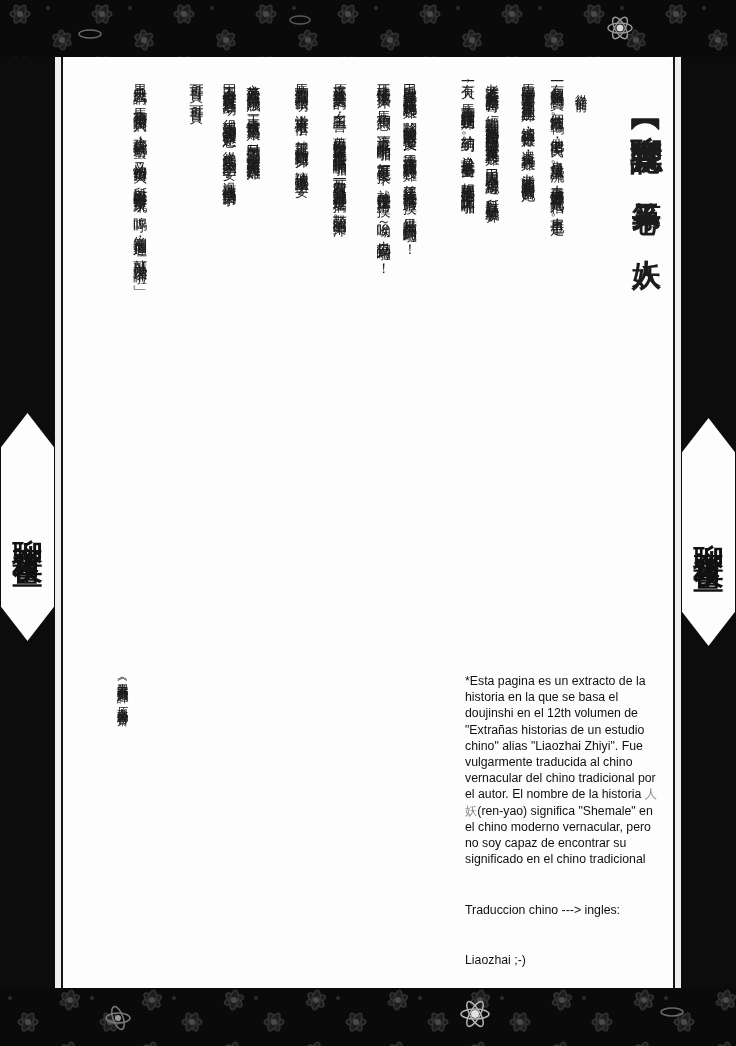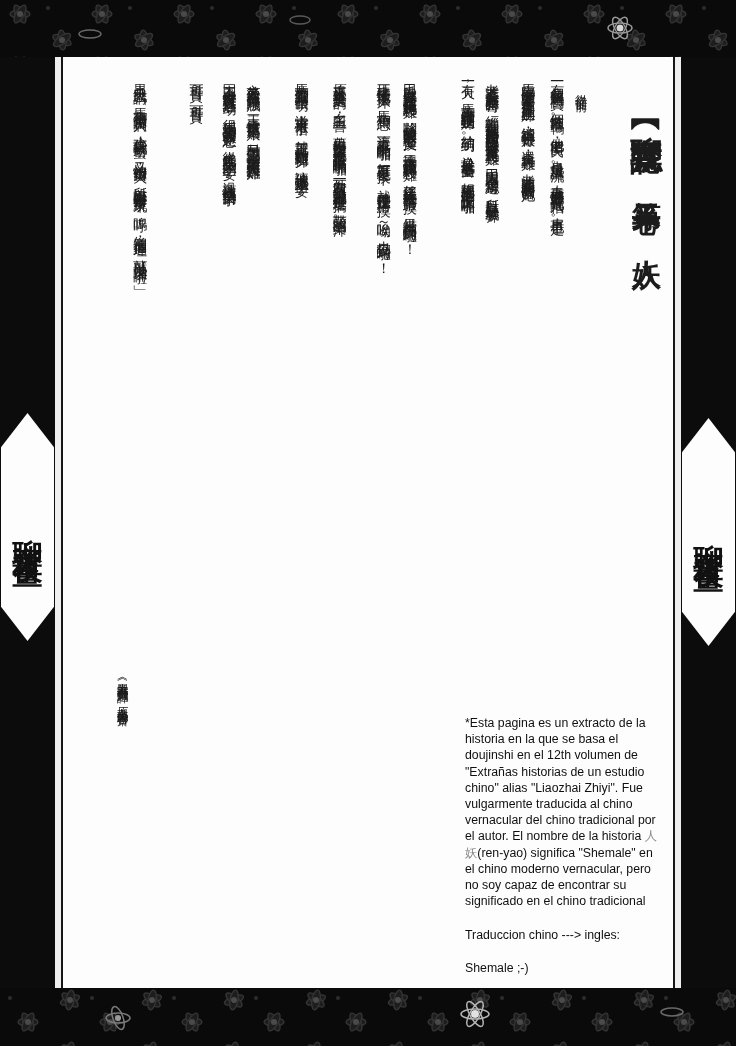--- a/index.html
+++ b/index.html
@@ -62,26 +62,26 @@
   .c6{margin-left:28px;}
   .c7{margin-left:22px;}
   .c8{margin-left:32px;}
   .c9{margin-left:8px;}
   .c10{margin-left:17px;}
   .c11{margin-left:40px;}
   .c12{margin-left:4px;}
   .c13{font-size:11.5px;padding-top:600px;letter-spacing:1px;margin-left:0;}
   
   .es-note{
-    position:absolute;right:10px;bottom:12px;width:198px;
+    position:absolute;right:10px;bottom:20px;width:198px;
     font-family:"Liberation Sans","DejaVu Sans",sans-serif;
     font-size:12.3px;line-height:1.32;color:#101010;
   }
   .es-note .cjk{color:#8a8a8a;}
-  .es-line{margin-top:17px;}
+  .es-line{margin-top:34px;}
 </style>
 </head>
 <body>
 
 <div class="bar bar-left"></div>
 <div class="bar bar-right"></div>
 
 <div class="band band-top">
   <svg xmlns="http://www.w3.org/2000/svg">
     <defs>
@@ -170,16 +170,16 @@
     <div class="vcol c10">因為王二喜沒有雞雞逃過一劫，很感謝馬萬寶的救命之恩，從此乖乖當馬家的小妾，過著性福快樂的日子。</div>
     <div class="vcol c11">可喜可賀～可喜可賀～</div>
     <div class="vcol c12">異史氏就講：「馬萬寶很會用人啊。小孩喜歡玩螃蟹，又怕被蟹鉗夾，所以弄斷蟹鉗再拿來玩。嗚呼！知道這個道理，就可以治理天下啦。」</div>
     <div class="vcol c13">《黑青郎君不負責翻譯—原文自己去看聊齋》</div>
 
   </div>
 
   <div class="es-note">
     <div><span>*Esta pagina es un extracto de la historia en la que se basa el doujinshi en el 12th volumen de "Extrañas historias de un estudio chino" alias "Liaozhai Zhiyi". Fue vulgarmente traducida al chino vernacular del chino tradicional por el autor. El nombre de la historia </span><span class="cjk">人妖</span><span>(ren-yao) significa "Shemale" en el chino moderno vernacular, pero no soy capaz de encontrar su significado en el chino tradicional</span></div>
     <div class="es-line">Traduccion chino ---&gt; ingles:</div>
-    <div class="es-line">Shemale   ;-)</div>
+    <div class="es-line">Liaozhai   ;-)</div>
   </div>
 
 </div>
 
 </body></html>

